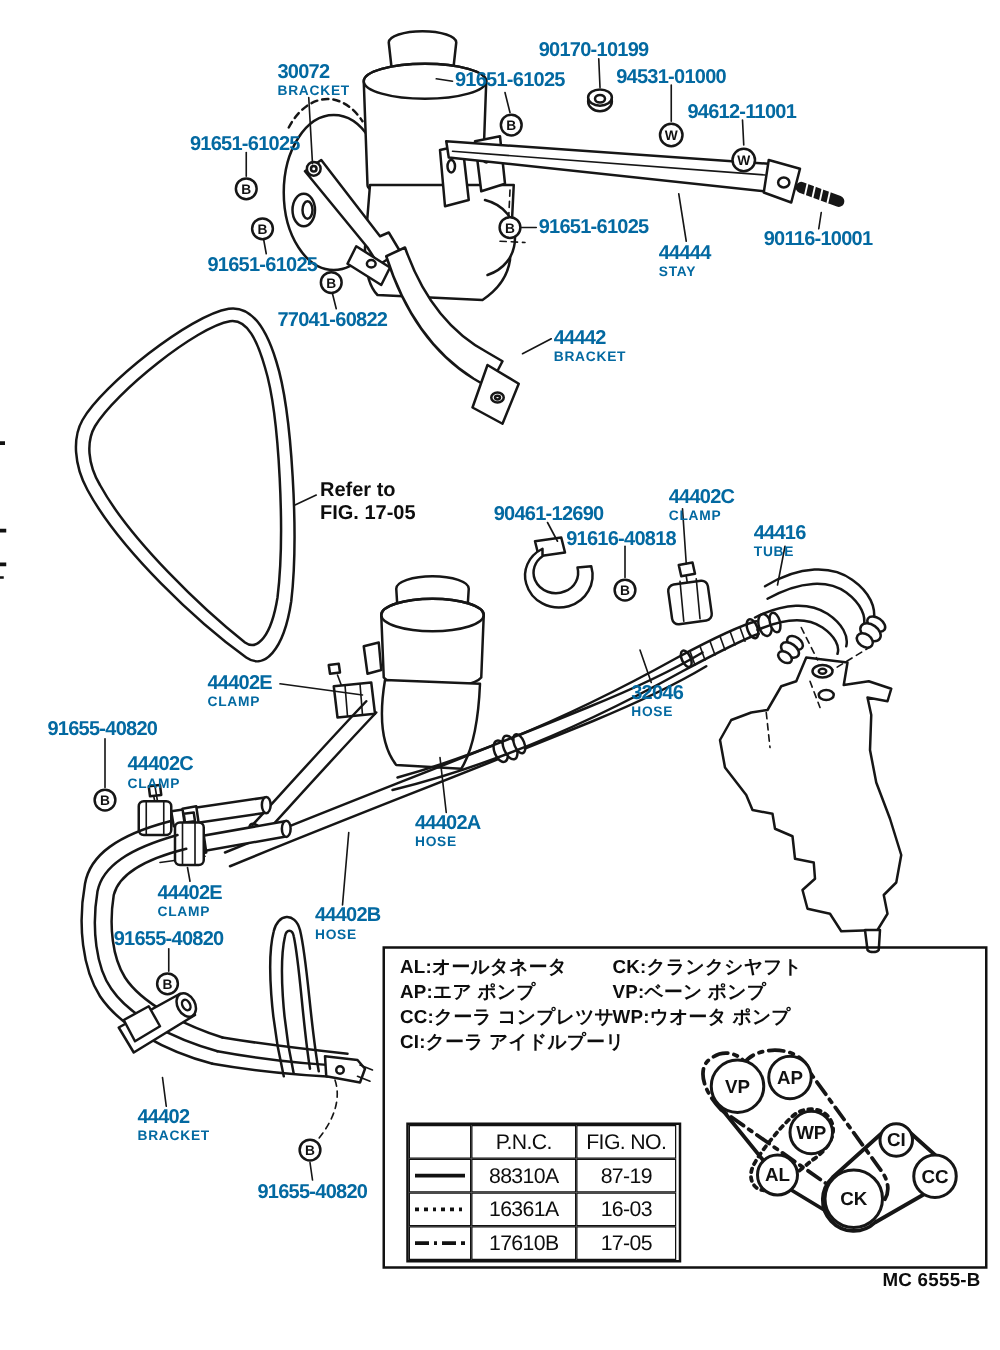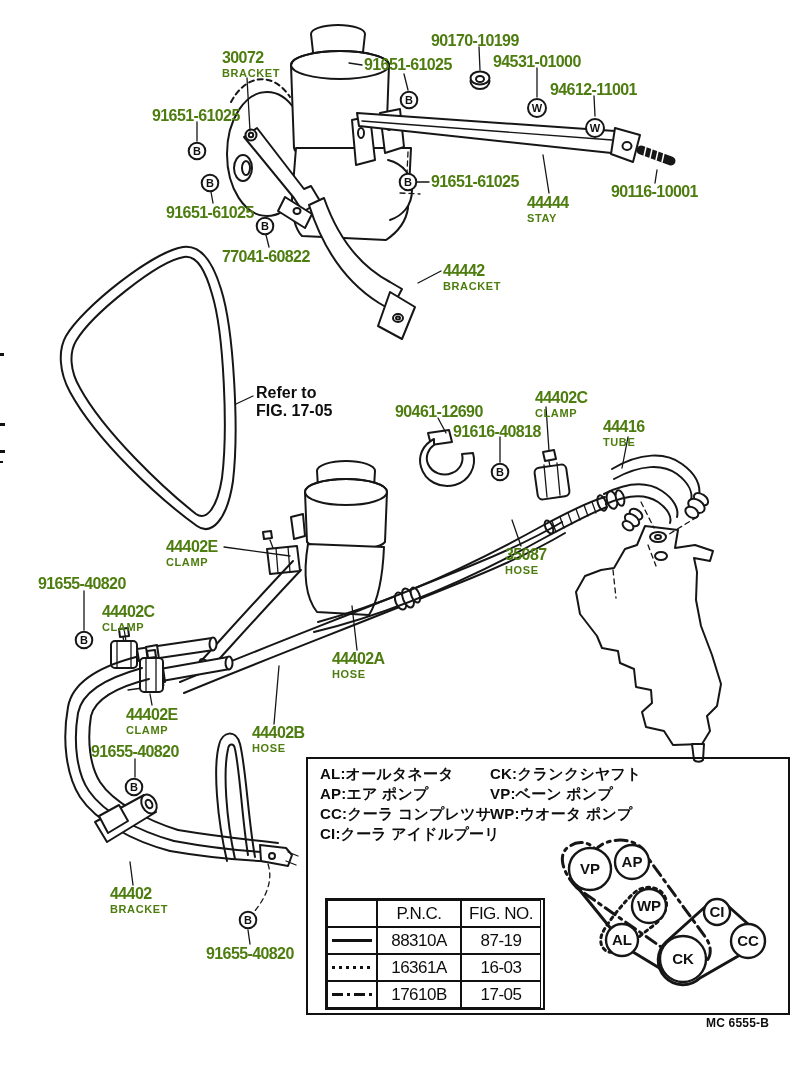--- a/index.html
+++ b/index.html
@@ -1,37 +1,37 @@
 <!DOCTYPE html>
 <html><head>
 <meta charset="utf-8">
 <style>
   html,body{margin:0;padding:0;background:#fff;}
   .page{position:relative;width:800px;height:1080px;background:#fff;overflow:hidden;
         font-family:"Liberation Sans",sans-serif;color:#0d0d0d;}
   svg{position:absolute;left:0;top:0;}
   .lines{stroke:#161616;stroke-width:2;fill:none;stroke-linecap:round;stroke-linejoin:round;}
   .thin{stroke-width:1.3;}
-  .callout{position:absolute;white-space:nowrap;color:#4d7c0f;}
+  .callout{position:absolute;white-space:nowrap;color:#0369a1;}
   .pn{font-weight:bold;font-size:16px;letter-spacing:-0.6px;line-height:1;}
   .sub{font-weight:bold;font-size:11px;letter-spacing:0.6px;line-height:1;margin-top:2px;}
   .refer-note{position:absolute;left:256px;top:384px;font-weight:bold;font-size:16px;line-height:1.15;}
   .info-box{position:absolute;left:306px;top:757px;width:480px;height:254px;border:2px solid #111;}
   .legend-col{position:absolute;top:5px;font-weight:bold;font-size:15px;line-height:20px;letter-spacing:0.2px;}
   #legend-left{left:12px;}
   #legend-right{left:182px;}
   .pnc-table{position:absolute;left:17px;top:139px;width:216px;border:2px solid #111;
              display:grid;grid-template-columns:50px 84px 80px;}
   .pnc-cell{border:1px solid #111;display:flex;align-items:center;justify-content:center;
             font-weight:normal;font-size:17px;height:25px;letter-spacing:-0.5px;}
   .line-sample{width:40px;height:3px;}
   .line-solid{background:#111;}
   .line-dotted{background:repeating-linear-gradient(90deg,#111 0 3px,transparent 3px 7px);}
   .line-dashdot{background:repeating-linear-gradient(90deg,#111 0 11px,transparent 11px 15px,#111 15px 18px,transparent 18px 22px);}
-  .footer-code{position:absolute;left:706px;top:1016px;font-weight:bold;font-size:12px;letter-spacing:0.2px;}
+  .footer-code{position:absolute;left:706px;top:1016px;font-weight:bold;font-size:15px;letter-spacing:0.2px;}
 </style>
 </head>
 <body>
 
 <div class="page">
 
 <svg width="800" height="1080" viewBox="0 0 800 1080">
   <g class="lines">
 
     <g>
@@ -387,21 +387,21 @@
       </div>
       <div class="callout" style="left: 535px; top: 390px;">
         <div class="pn">44402C</div>
         <div class="sub">CLAMP</div>
       </div>
       <div class="callout" style="left: 603px; top: 419px;">
         <div class="pn">44416</div>
         <div class="sub">TUBE</div>
       </div>
       <div class="callout" style="left: 505px; top: 547px;">
-        <div class="pn">35087</div>
+        <div class="pn">32046</div>
         <div class="sub">HOSE</div>
       </div>
       <div class="callout" style="left: 166px; top: 539px;">
         <div class="pn">44402E</div>
         <div class="sub">CLAMP</div>
       </div>
       <div class="callout" style="left: 38px; top: 576px;">
         <div class="pn">91655-40820</div>
       </div>
       <div class="callout" style="left: 102px; top: 604px;">

